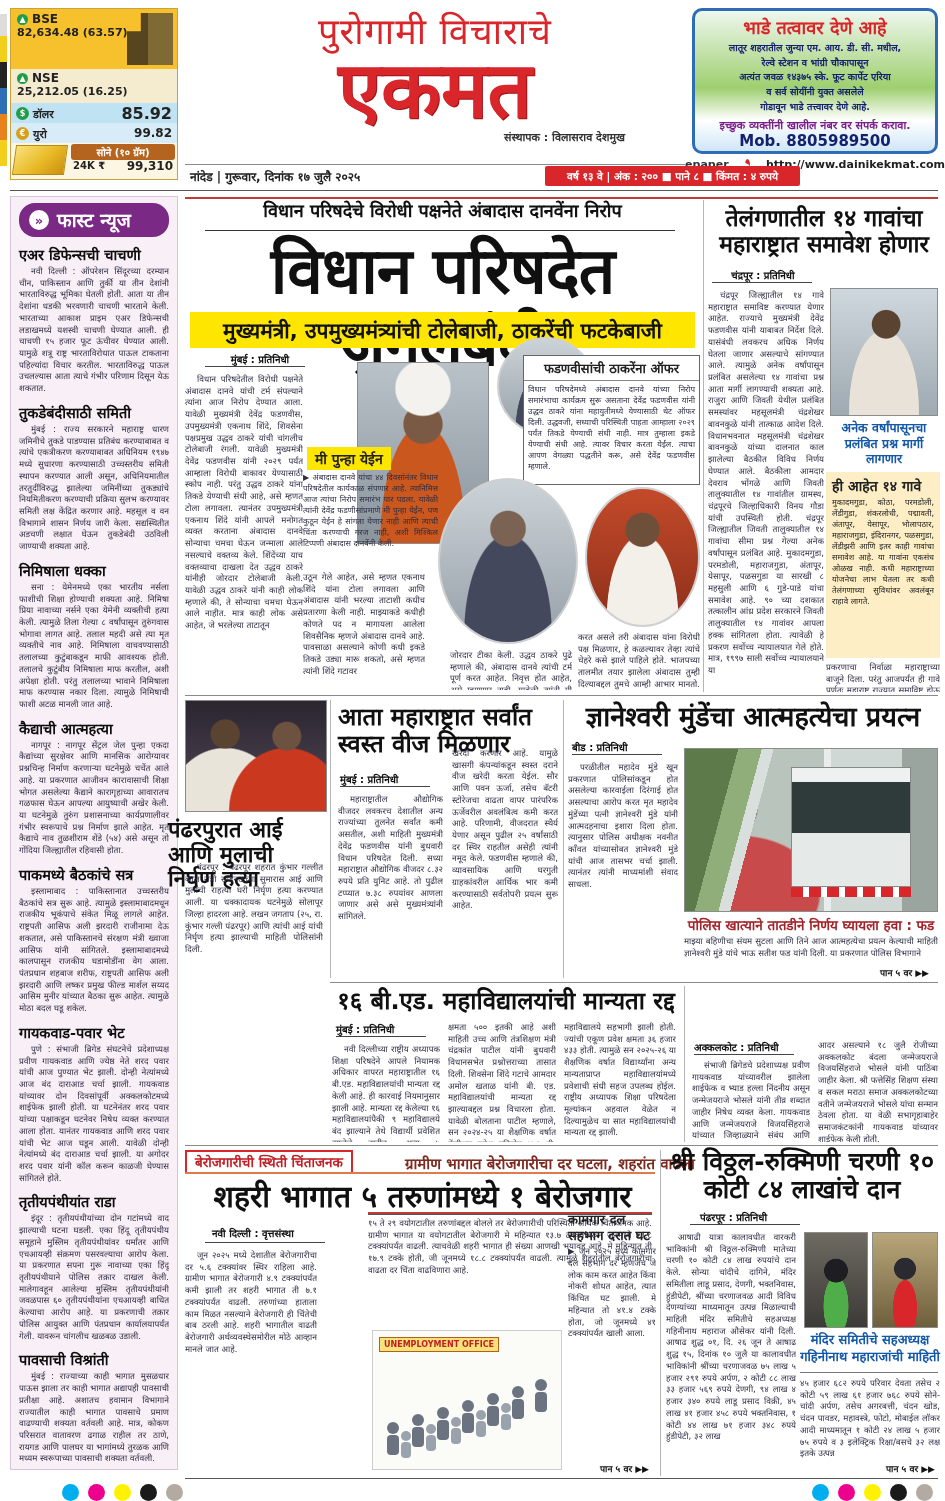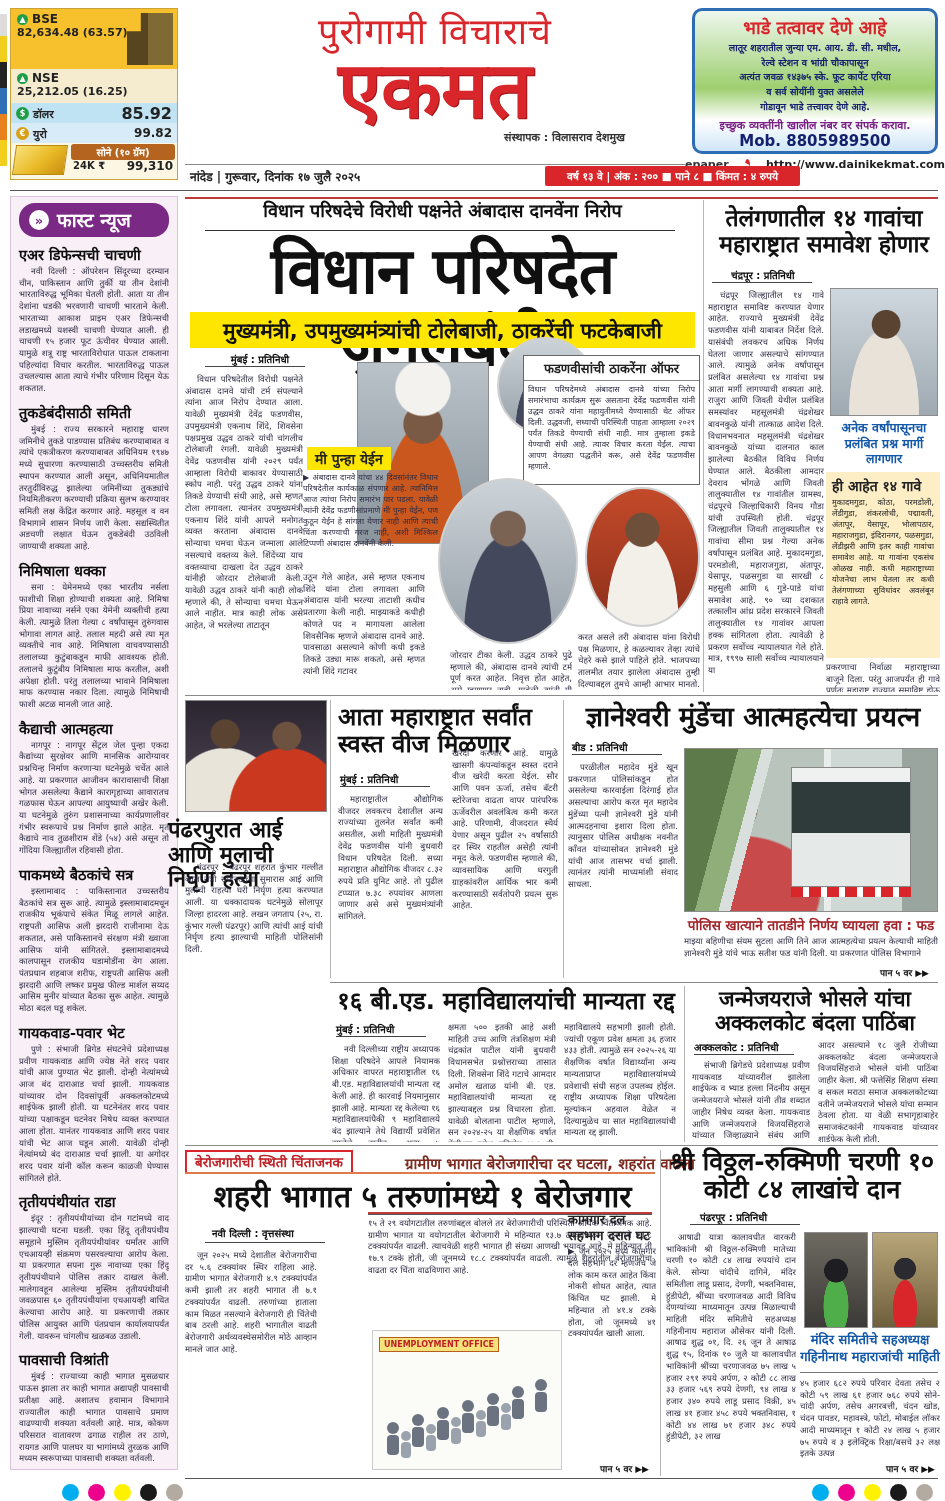--- a/index.html
+++ b/index.html
@@ -265,21 +265,20 @@
 
   <div class="abs hrule" style="left:330px;top:982px;width:608px;"></div>
   <div class="abs hl" style="left:330px;top:988px;width:352px;text-align:center;font-size:24px;">१६ बी.एड. महाविद्यालयांची मान्यता रद्द</div>
   <div class="abs byline" style="left:336px;top:1022px;">मुंबई : प्रतिनिधी</div>
   <div class="abs hrule" style="left:336px;top:1036px;width:90px;background:#444;"></div>
   <div class="abs body-txt indent" style="left:332px;top:1044px;width:108px;height:98px;">नवी दिल्लीच्या राष्ट्रीय अध्यापक शिक्षा परिषदेने आपले नियामक अधिकार वापरत महाराष्ट्रातील १६ बी.एड. महाविद्यालयांची मान्यता रद्द केली आहे. ही कारवाई नियमानुसार झाली आहे. मान्यता रद्द केलेल्या १६ महाविद्यालयांपैकी ९ महाविद्यालये बंद झाल्याने तेथे विद्यार्थी प्रवेशित झालेले नाहीत. अन्य ७ महाविद्यालयांची प्रवेश</div>
   <div class="abs body-txt" style="left:448px;top:1022px;width:108px;height:120px;">क्षमता ५०० इतकी आहे अशी माहिती उच्च आणि तंत्रशिक्षण मंत्री चंद्रकांत पाटील यांनी बुधवारी विधानसभेत प्रश्नोत्तराच्या तासात दिली. शिवसेना शिंदे गटाचे आमदार अमोल खताळ यांनी बी. एड. महाविद्यालयांची मान्यता रद्द झाल्याबद्दल प्रश्न विचारला होता. यावेळी बोलताना पाटील म्हणाले, सन २०२४-२५ या शैक्षणिक वर्षात केंद्रीभूत प्रवेश प्रक्रियेत ४७१ बी. एड.</div>
   <div class="abs body-txt" style="left:564px;top:1022px;width:112px;height:120px;">महाविद्यालये सहभागी झाली होती. ज्यांची एकूण प्रवेश क्षमता ३६ हजार ४३३ होती. त्यामुळे सन २०२५-२६ या शैक्षणिक वर्षात विद्यार्थ्यांना अन्य मान्यताप्राप्त महाविद्यालयांमध्ये प्रवेशाची संधी सहज उपलब्ध होईल. राष्ट्रीय अध्यापक शिक्षा परिषदेला मूल्यांकन अहवाल वेळेत न दिल्यामुळेच या सात महाविद्यालयांची मान्यता रद्द झाली.</div>
 
   <div class="abs vrule" style="left:684px;top:986px;height:156px;"></div>
-  <div class="abs hl" style="left:692px;top:988px;width:246px;text-align:center;font-size:21px;">जन्मेजयराजे भोसले यांचा अक्कलकोट बंदला पाठिंबा</div>
   <div class="abs byline" style="left:694px;top:1040px;">अक्कलकोट : प्रतिनिधी</div>
   <div class="abs hrule" style="left:694px;top:1054px;width:100px;background:#444;"></div>
   <div class="abs body-txt indent" style="left:692px;top:1060px;width:118px;height:82px;">संभाजी ब्रिगेडचे प्रदेशाध्यक्ष प्रवीण गायकवाड यांच्यावरील झालेला शाईफेक व भ्याड हल्ला निंदनीय असून जन्मेजयराजे भोसले यांनी तीव्र शब्दात जाहीर निषेध व्यक्त केला. गायकवाड आणि जन्मेजयराजे विजयसिंहराजे यांच्यात जिव्हाळ्याने संबंध आणि त्यांच्याबद्दल प्रेम व</div>
   <div class="abs body-txt" style="left:818px;top:1040px;width:120px;height:102px;">आदर असल्याने १८ जुलै रोजीच्या अक्कलकोट बंदला जन्मेजयराजे विजयसिंहराजे भोसले यांनी पाठिंबा जाहीर केला. श्री फत्तेसिंह शिक्षण संस्था व सकल मराठा समाज अक्कलकोटच्या वतीने जन्मेजयराजे भोसले यांचा सन्मान ठेवला होता. या वेळी सभागृहाबाहेर समाजकंटकांनी गायकवाड यांच्यावर शाईफेक केली होती.</div>
 
   <div class="abs hrule" style="left:185px;top:1145px;width:753px;"></div>
   <div class="abs" style="left:185px;top:1150px;border:2px solid #d8262b;color:#c02025;font-weight:bold;font-size:13.5px;padding:1px 8px;">बेरोजगारीची स्थिती चिंताजनक</div>
   <div class="abs" style="left:405px;top:1153px;font-weight:bold;font-size:15px;color:#7d2a20;">ग्रामीण भागात बेरोजगारीचा दर घटला, शहरांत वाढला</div>
   <div class="abs" style="left:185px;top:1172px;width:470px;height:2px;background:#e07a4a;"></div>
   <div class="abs hl" style="left:190px;top:1180px;width:465px;text-align:center;font-size:30px;">शहरी भागात ५ तरुणांमध्ये १ बेरोजगार</div>

